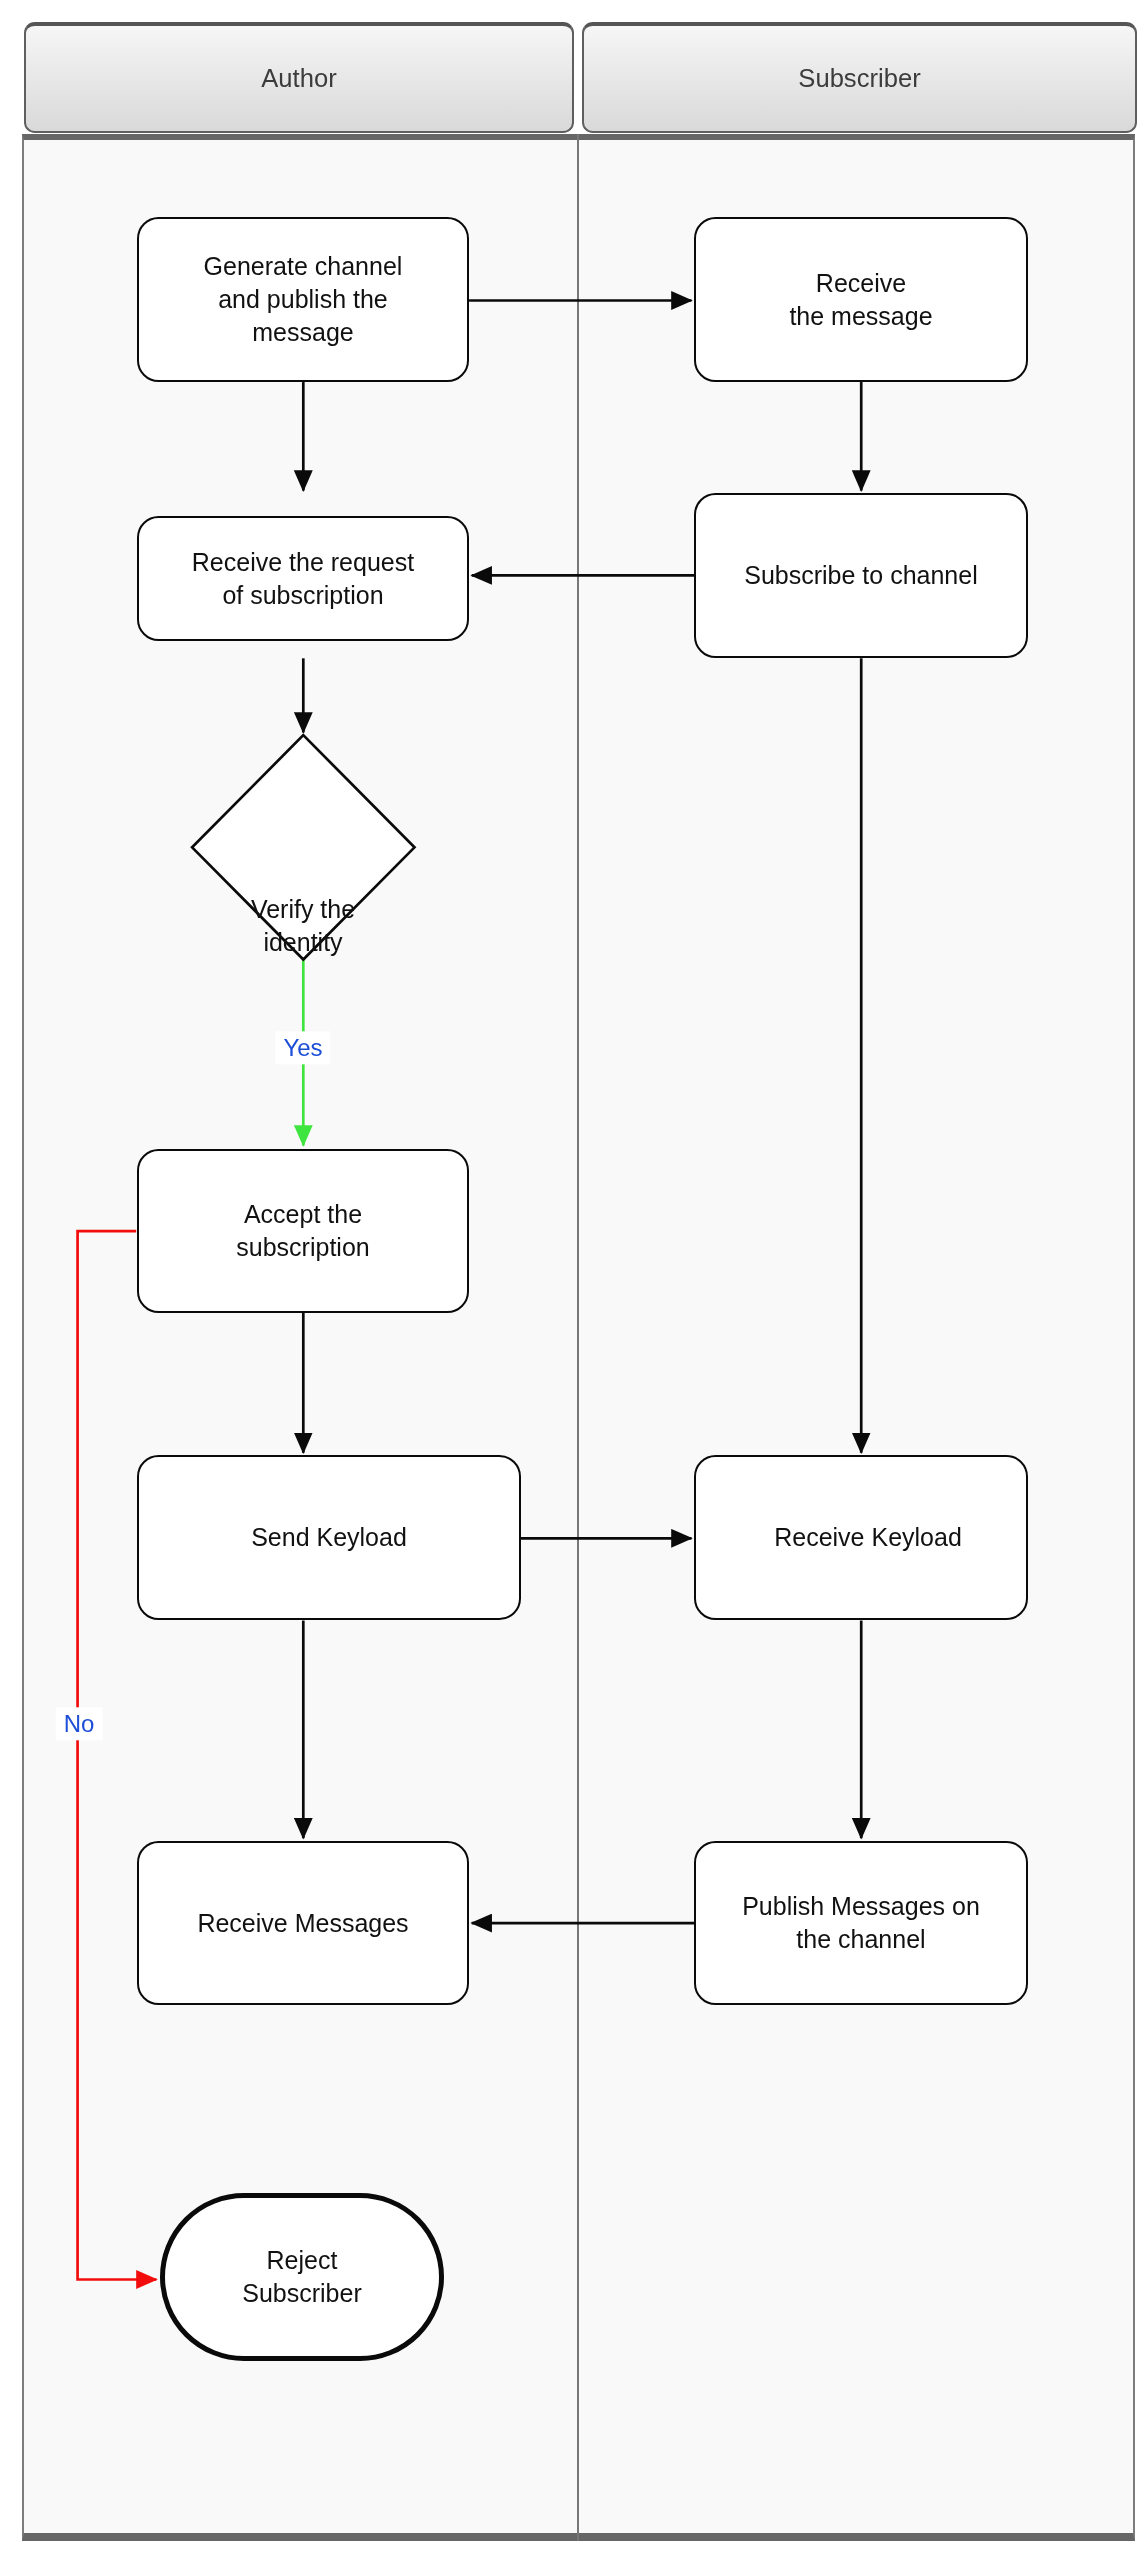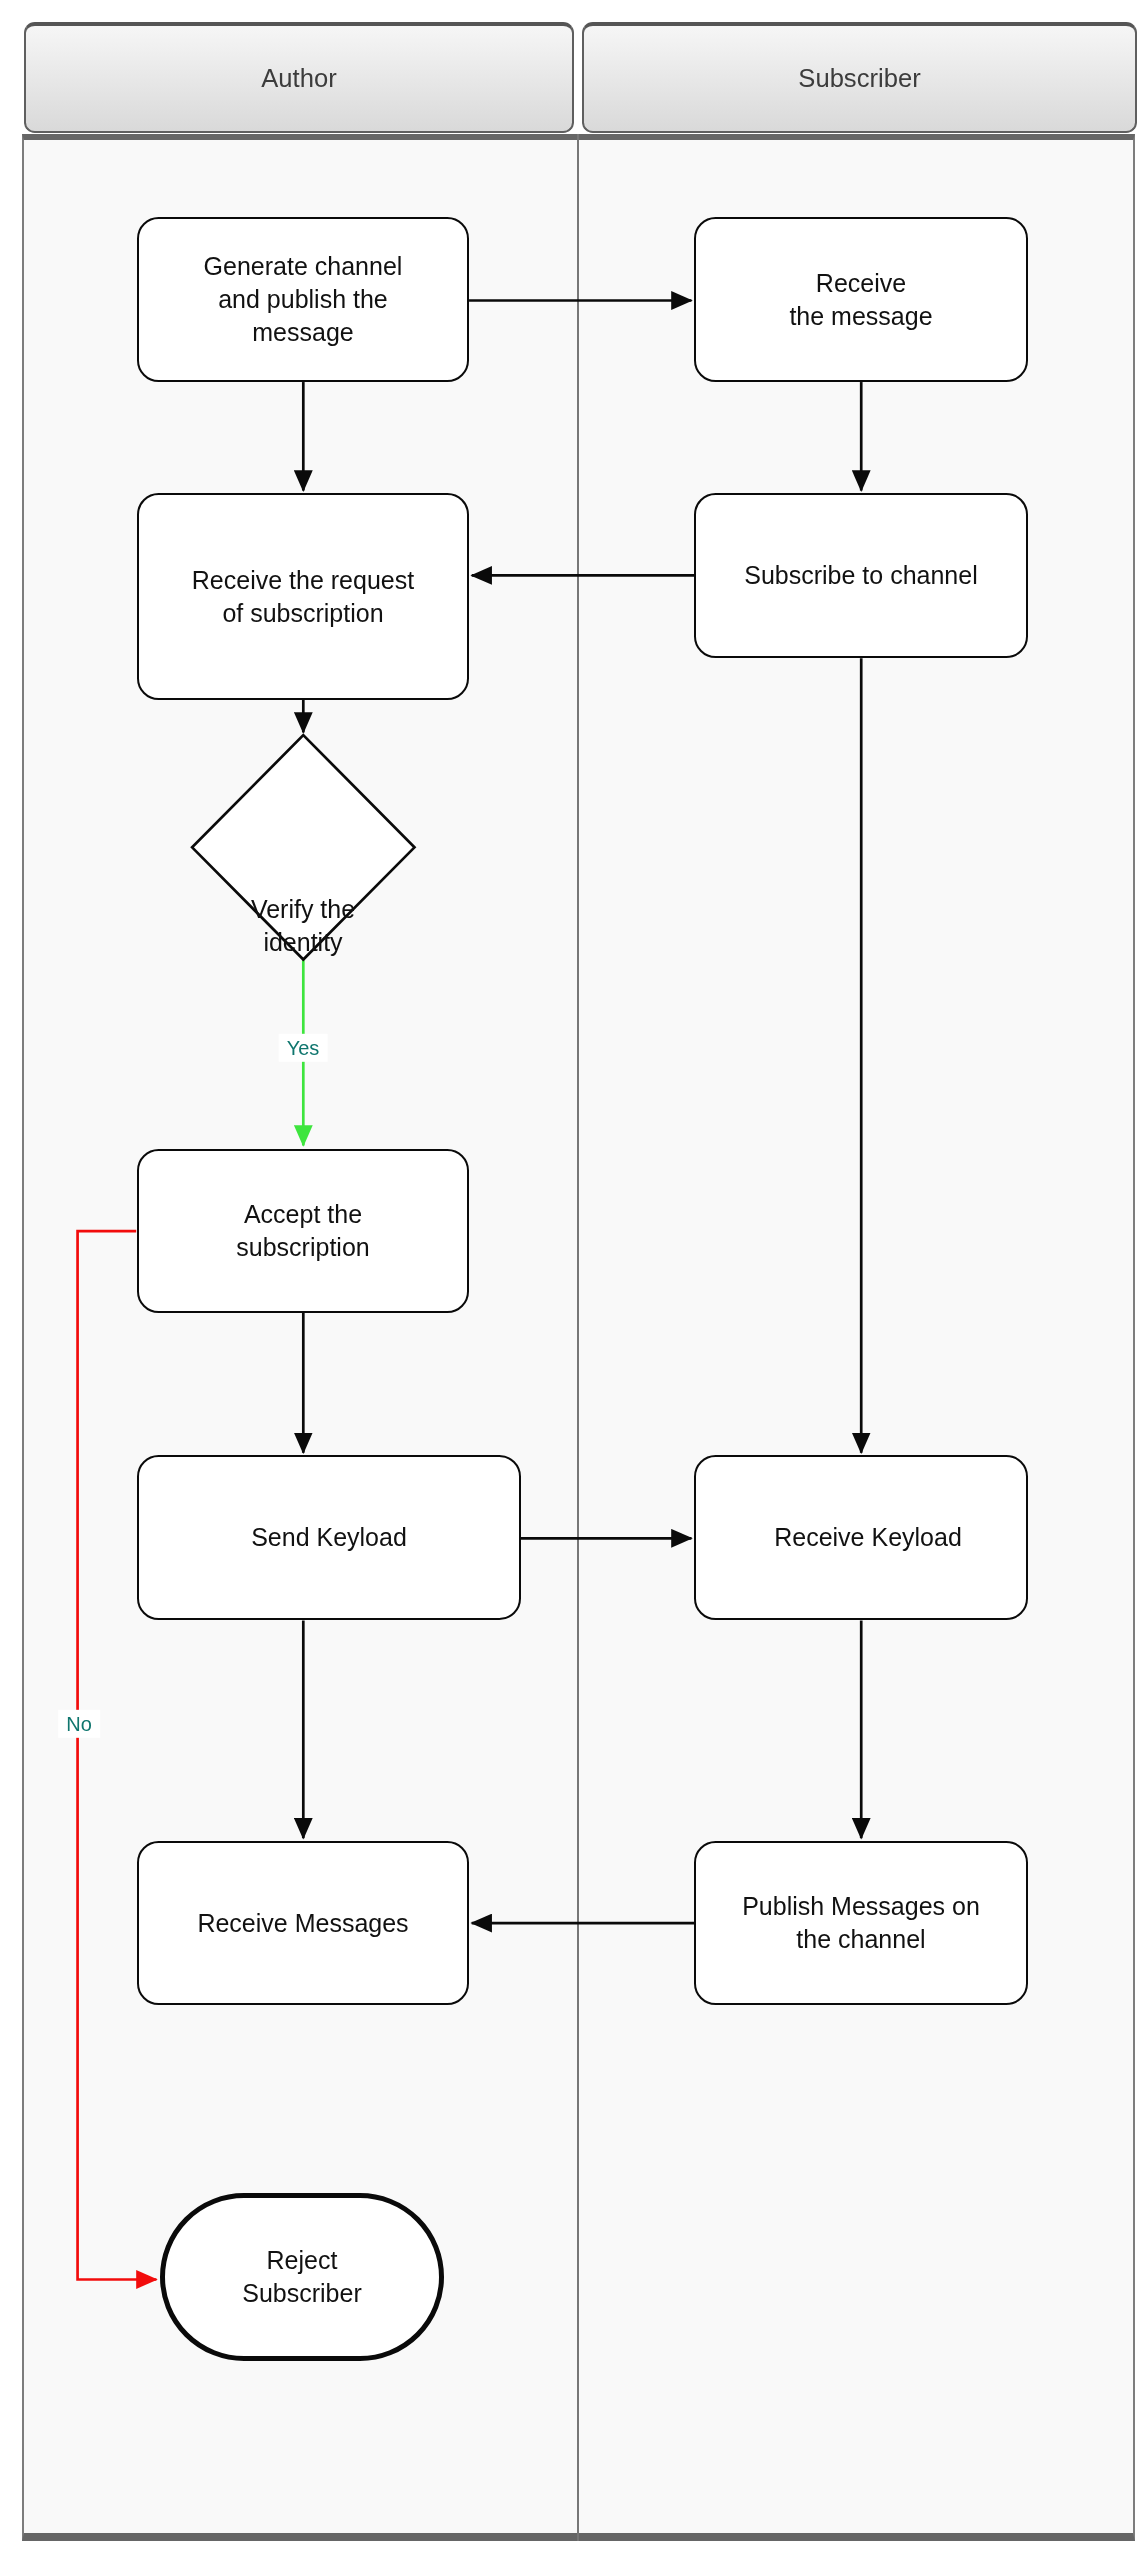--- a/index.html
+++ b/index.html
@@ -33,26 +33,26 @@
     font-size:25px;line-height:1.32;color:#111111;white-space:pre-line;
     z-index:3;
   }
   .terminator{border-width:5.4px;border-radius:135px;}
   .diamond-label{
     position:absolute;z-index:3;display:flex;align-items:center;justify-content:center;
     text-align:center;font-size:25px;line-height:1.32;color:#111111;white-space:pre-line;
   }
   .edge-label{
     position:absolute;z-index:4;background:#ffffff;padding:2.7px 8px;
-    font-size:20px;color:#0f766e;transform:translate(-50%,-50%);
+    font-size:24px;color:#1d4ed8;transform:translate(-50%,-50%);
   }
   
   .n-generate{left:137px;top:217px;width:332px;height:165px;}
   .n-receive-message{left:694px;top:217px;width:334px;height:165px;}
-  .n-receive-request{left:137px;top:493px;width:332px;height:207px;}
+  .n-receive-request{left:137px;top:516px;width:332px;height:125px;}
   .n-subscribe{left:694px;top:493px;width:334px;height:165px;}
   .n-accept{left:137px;top:1149px;width:332px;height:164px;}
   .n-send-keyload{left:137px;top:1455px;width:384px;height:165px;}
   .n-receive-keyload{left:694px;top:1455px;width:334px;height:165px;padding-left:14px;}
   .n-receive-messages{left:137px;top:1841px;width:332px;height:164px;}
   .n-publish{left:694px;top:1841px;width:334px;height:164px;}
   .n-reject{left:160px;top:2193px;width:284px;height:168px;}
   .d-verify{left:192px;top:735px;width:222px;height:224px;align-items:flex-end;}
 </style>
 </head>

